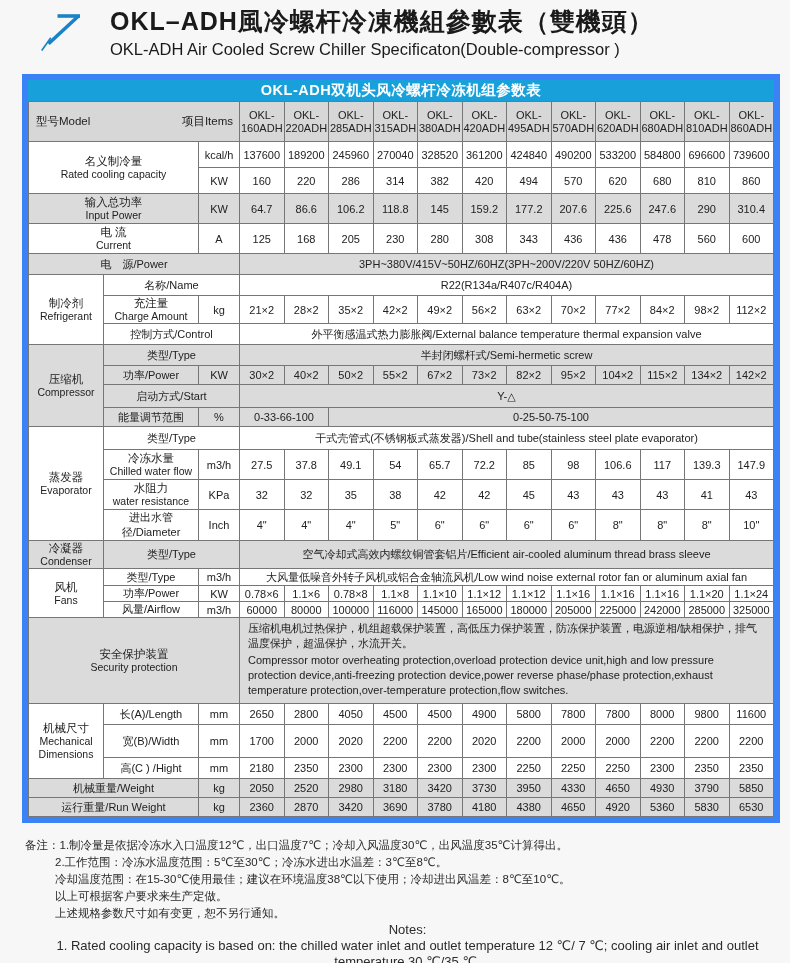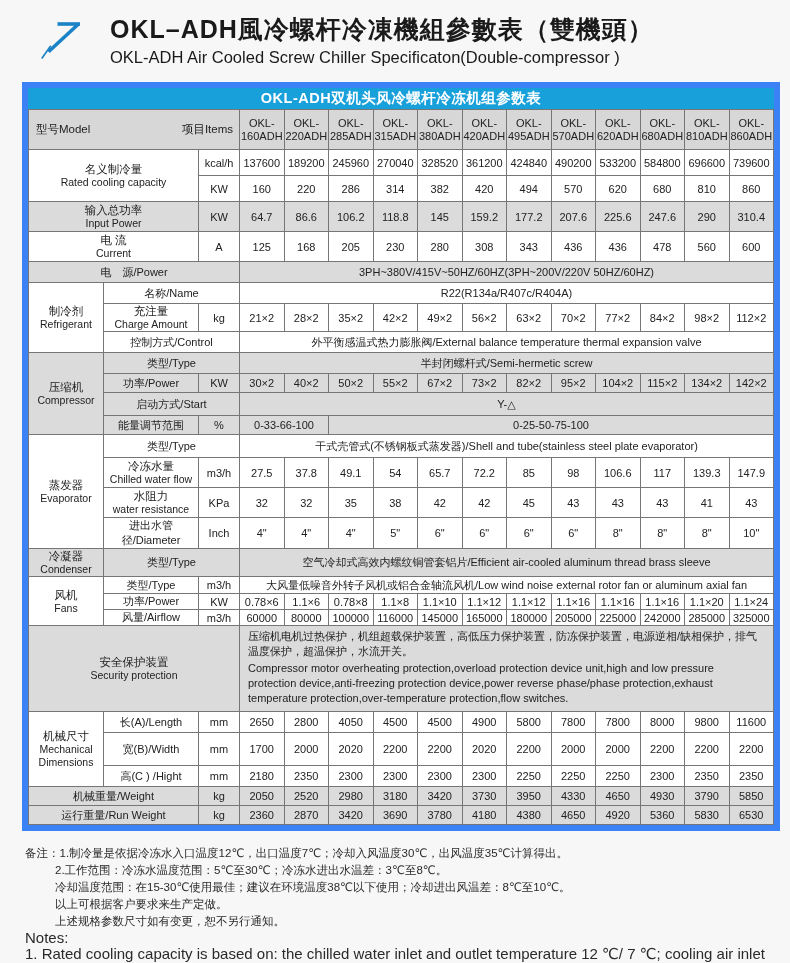--- a/index.html
+++ b/index.html
@@ -3,21 +3,21 @@
 <meta charset="utf-8">
 <style>
   html,body{margin:0;padding:0;}
   body{
     width:790px;height:963px;
     background:#f7f7f8;
     font-family:"Liberation Sans","DejaVu Sans",sans-serif;
     color:#222;
   }
   
-  .page-head{display:flex;align-items:flex-start;padding:14px 0 0 36px;}
+  .page-head{display:flex;align-items:flex-start;padding:6px 0 0 36px;}
   .logo{margin-top:4px;}
   .titles{margin-left:16px;}
   .title-cn{font-size:25px;font-weight:bold;color:#1a1a1a;letter-spacing:1px;line-height:30px;}
   .title-en{font-size:16.5px;color:#1a1a1a;line-height:22px;margin-top:2px;}
 
   
   .table-wrap{width:746px;margin:14px 0 0 22px;border:6px solid #3b82f6;background:#fff;}
   .caption-bar{height:21px;line-height:21px;background:#18a0db;color:#fff;
     font-size:14.5px;font-weight:bold;text-align:center;letter-spacing:0.5px;}
   table.spec{border-collapse:collapse;table-layout:fixed;width:100%;}
@@ -34,21 +34,21 @@
   .corner span{position:absolute;font-size:11.5px;}
   .corner .m{left:7px;bottom:12px;}
   .corner .i{right:6px;bottom:12px;}
   .sec-text{text-align:left !important;padding:3px 8px !important;font-size:10.5px;line-height:15px;}
   .sec-text p{margin:0 0 2px 0;}
 
   
   .notes{margin:14px 0 0 25px;}
   .notes-cn div{font-size:11.5px;line-height:17px;color:#2a2a2a;}
   .notes-cn .ind{padding-left:30px;}
-  .notes-en div{font-size:15px;line-height:16px;color:#2a2a2a;}
+  .notes-en div{font-size:13px;line-height:16px;color:#2a2a2a;text-align:center;}
 </style>
 </head>
 <body>
 
 <div class="page-head">
   <svg class="logo" width="58" height="42" viewBox="0 0 36 28">
     <line x1="7" y1="22.5" x2="27" y2="4" stroke="#1a82c6" stroke-width="2.4"></line>
     <line x1="13" y1="4" x2="28" y2="4" stroke="#1a82c6" stroke-width="2.4"></line>
     <line x1="2.5" y1="27" x2="8.5" y2="18.5" stroke="#1a82c6" stroke-width="1.1"></line>
   </svg>

